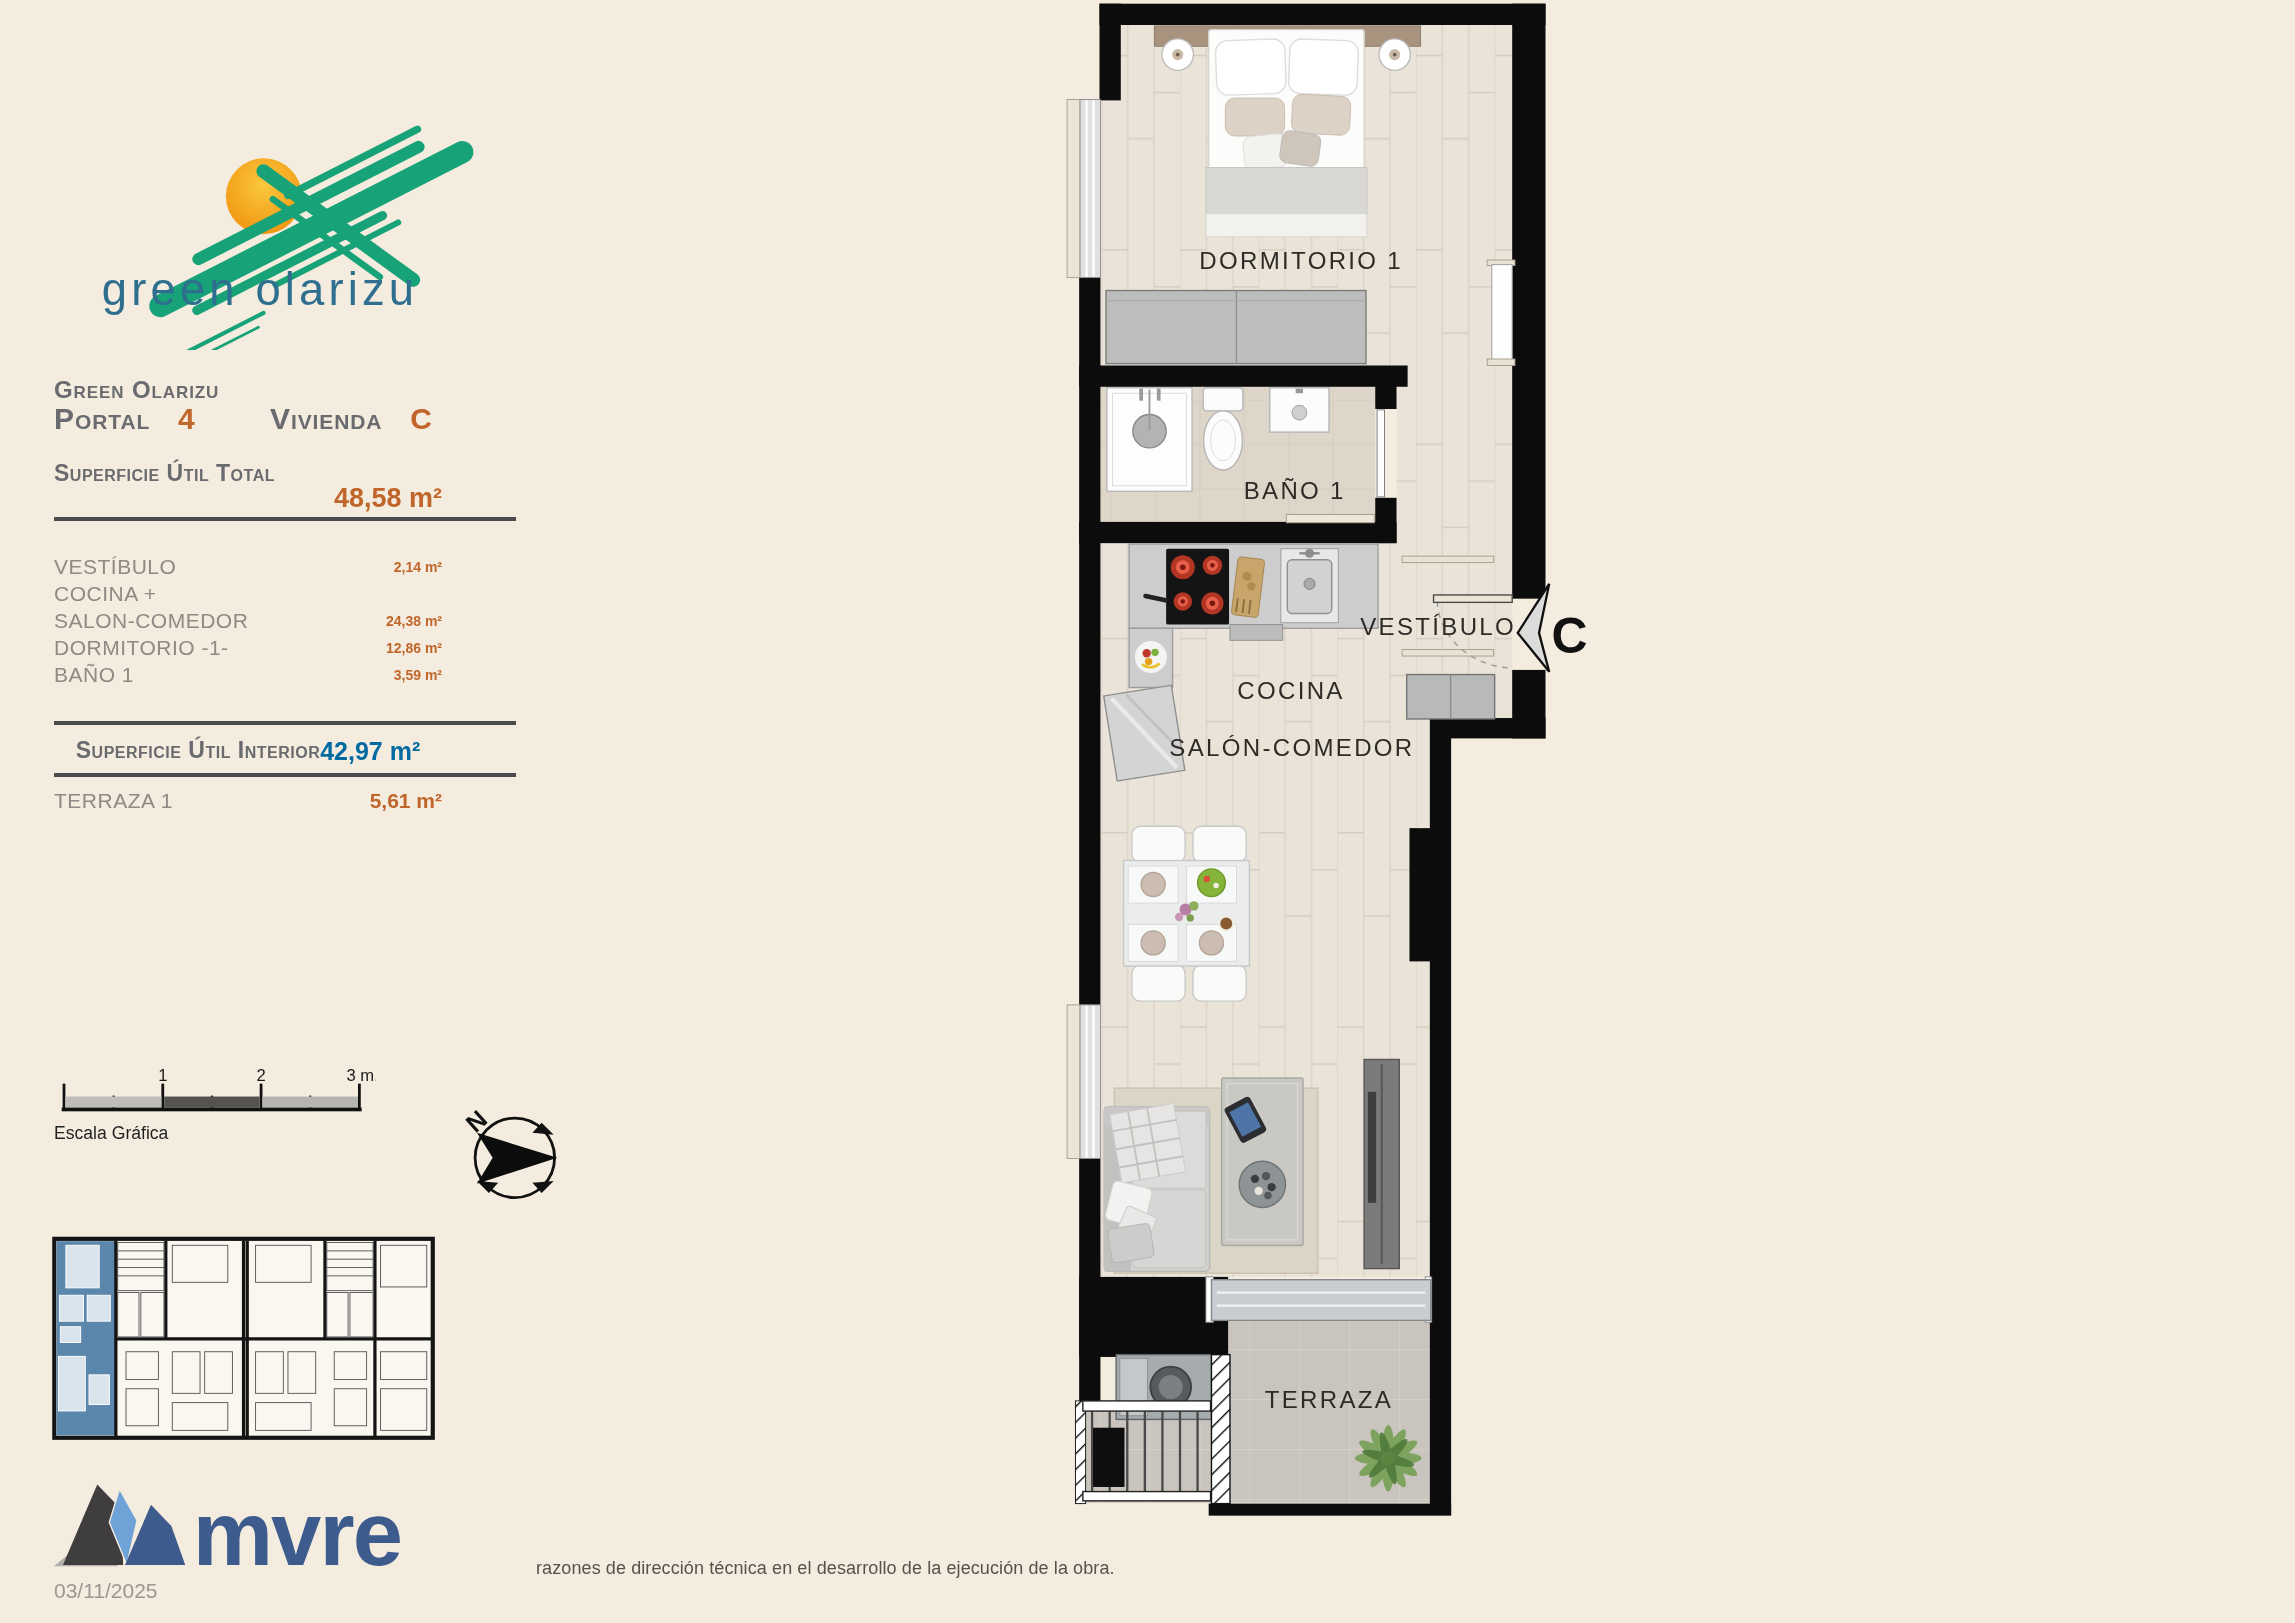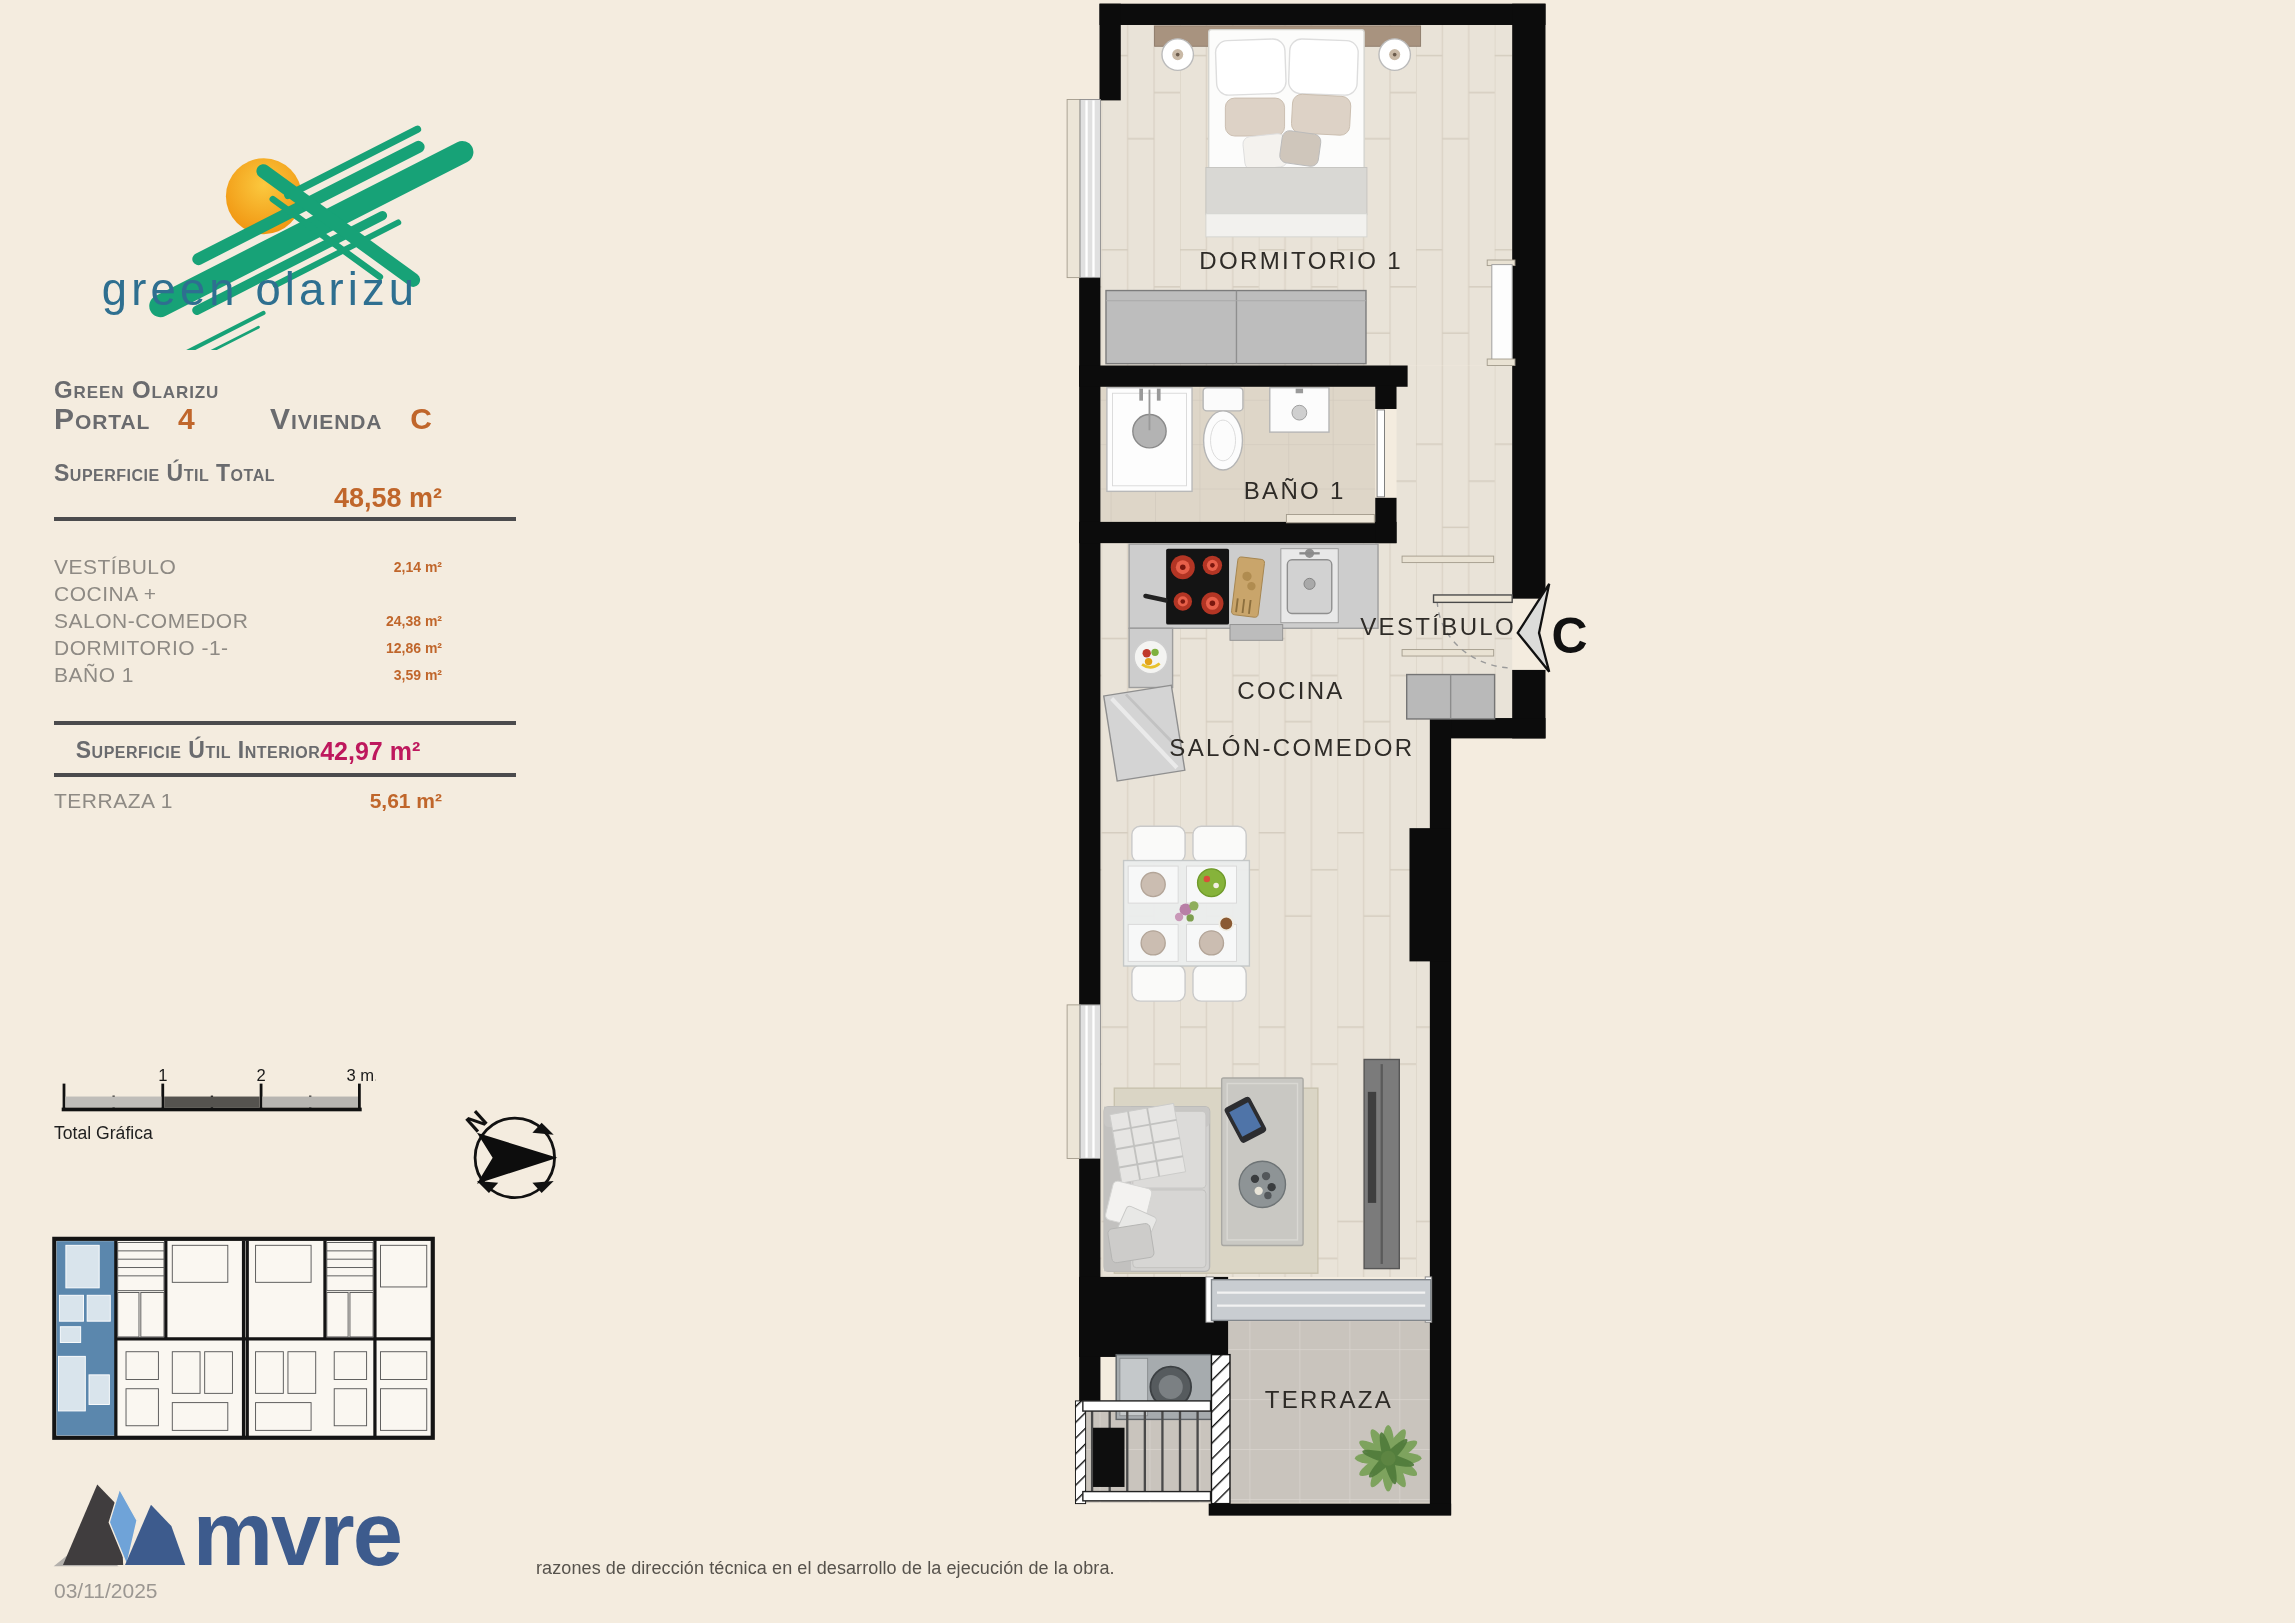--- a/index.html
+++ b/index.html
@@ -19,21 +19,21 @@
              font-variant:small-caps;letter-spacing:0.5px;}
   .total-value{left:54px;top:483px;width:388px;text-align:right;font-size:27px;
                font-weight:700;color:#c0662b;}
   .rule{left:54px;height:3.7px;width:462px;background:#4b4b4d;}
   .rows{left:54px;top:553px;width:388px;}
   .row{display:flex;justify-content:space-between;height:27px;align-items:center;}
   .row .lbl{font-size:21px;font-weight:400;color:#8e8a84;letter-spacing:0.5px;}
   .row .val{font-size:14px;font-weight:700;color:#c0662b;text-align:right;}
   .interior{left:54px;top:737px;width:388px;display:flex;justify-content:center;}
   .interior .lbl{font-size:23px;font-weight:700;color:#6a6b6e;font-variant:small-caps;letter-spacing:0.5px;}
-  .interior .val{font-size:25px;font-weight:700;color:#be185d;}
+  .interior .val{font-size:25px;font-weight:700;color:#0369a1;}
   .terr{left:54px;top:789px;width:388px;display:flex;justify-content:space-between;}
   .terr .lbl{font-size:21px;font-weight:400;color:#8e8a84;letter-spacing:0.5px;}
   .terr .val{font-size:21px;font-weight:700;color:#c0662b;}
 
   .escala{left:54px;top:1123px;font-size:17.6px;color:#1f1f1f;}
   .date{left:54px;top:1579px;font-size:21px;color:#9b9792;}
   .disc{left:536px;font-size:18px;color:#56524c;white-space:nowrap;letter-spacing:0.1px;}
   svg text{font-family:"Liberation Sans", sans-serif;}
   .planlabel{fill:#2e2b27;font-size:52px;letter-spacing:5px;}
 </style>
@@ -123,21 +123,21 @@
     <rect x="449" y="36" width="6" height="56" fill="#111"></rect>
     <rect x="662" y="36" width="6" height="56" fill="#111"></rect>
     <rect x="130" y="62" width="5" height="30" fill="#111"></rect>
     <rect x="343" y="62" width="5" height="30" fill="#111"></rect>
     <rect x="556" y="62" width="5" height="30" fill="#111"></rect>
     <rect x="28" y="64" width="208" height="24" fill="#bfbdb9"></rect>
     <rect x="242" y="64" width="207" height="24" fill="#55534f"></rect>
     <rect x="455" y="64" width="207" height="24" fill="#b7b5b1"></rect>
     <rect x="20" y="88" width="650" height="8" fill="#111"></rect>
   </svg>
-  <div class="abs escala">Total Gráfica</div>
+  <div class="abs escala">Escala Gráfica</div>
 
   <svg class="abs" style="left:464px;top:1106px;" width="104" height="104" viewBox="0 0 225 225">
     <circle cx="110" cy="112" r="86" fill="none" stroke="#111" stroke-width="6"></circle>
     <polygon points="168,36 194,62 148,58" fill="#111"></polygon>
     <polygon points="194,162 168,188 148,166" fill="#111"></polygon>
     <polygon points="28,162 54,188 74,166" fill="#111"></polygon>
     <polygon points="28,58 202,112 28,168 62,112" fill="#0d0d0d"></polygon>
     <text x="14" y="52" font-size="54" font-weight="700" fill="#111" transform="rotate(-42 30 42)">N</text>
   </svg>
 

